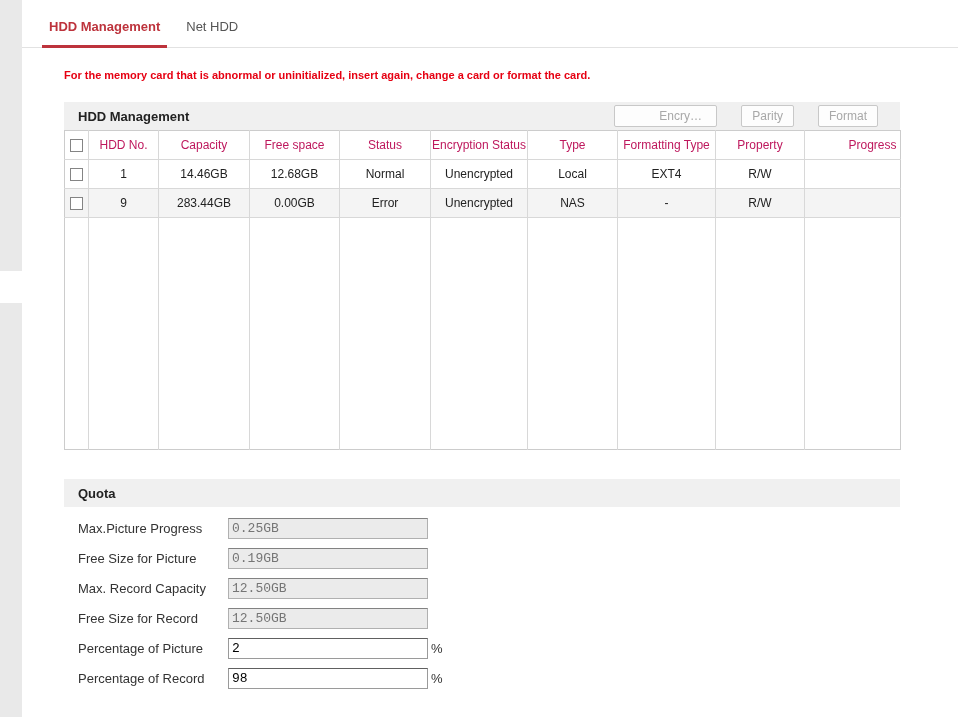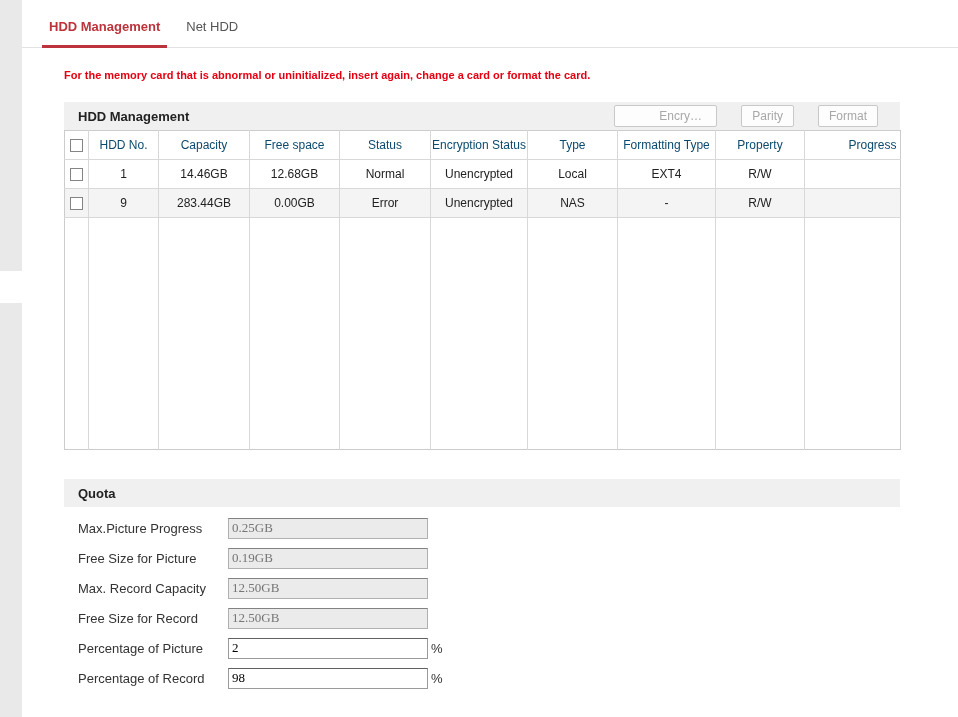--- a/index.html
+++ b/index.html
@@ -30,35 +30,35 @@
 
   .btn-group { margin-left:auto; display:flex; gap:24px; margin-right:22px; }
   .btn { background:#fdfdfd; border:1px solid #c8c8c8; border-radius:2px; color:#a8a8a8;
          font-size:12px; font-family:"Liberation Sans",sans-serif; height:22px; padding:0 10px; white-space:nowrap; }
   .btn-wide { width:103px; overflow:hidden; text-overflow:ellipsis;padding-left:44px; }
 
   
   table.hdd { border-collapse:collapse; width:836px; table-layout:fixed; font-size:12px; }
   table.hdd { border:1px solid #cccccc; }
   table.hdd th, table.hdd td { border-right:1px solid #d8d8d8; text-align:center; padding:0; }
-  table.hdd th { border-bottom:1px solid #d8d8d8; font-weight:normal; color:#0c4a6e; height:29px; background:#fff; }
+  table.hdd th { border-bottom:1px solid #d8d8d8; font-weight:normal; color:#be185d; height:29px; background:#fff; }
   table.hdd td { height:29px; color:#222; }
   table.hdd tr.data-row td { border-bottom:1px solid #d8d8d8; }
   table.hdd th:last-child, table.hdd td:last-child { border-right:none;padding-left:40px; }
   tr.row-alt td { background:#f4f4f4; }
   tr.filler td { height:232px; border-bottom:none; background:#fff; }
 
   .checkbox { width:13px; height:13px; border:1px solid #848484; background:#fff; display:inline-block; vertical-align:middle; }
 
   
   .panel-quota { margin-top:29px; }
   .quota-fields { padding-top:6px; }
   .field-row { display:flex; align-items:center; height:30px; padding-left:14px; }
   .field-label { width:150px; font-size:13px; color:#333; }
-  .field-input { width:200px; height:21px; font-size:13px; font-family:Liberation Serif, serif;
+  .field-input { width:200px; height:21px; font-size:13px; font-family:Liberation Mono, monospace;
                  padding:1px 3px; outline:none; }
   .field-input.readonly { background:#ebebeb; color:#757575; border:1px solid #b0b0b0; border-top-color:#828282; }
   .field-input.editable { background:#ffffff; color:#000; border:1px solid #9a9a9a; border-top-color:#606060; }
   .percent { margin-left:3px; font-size:13px; color:#333; }
 </style>
 </head>
 <body>
 
 <div class="side-strip strip-top"></div>
 <div class="side-strip strip-bottom"></div>

